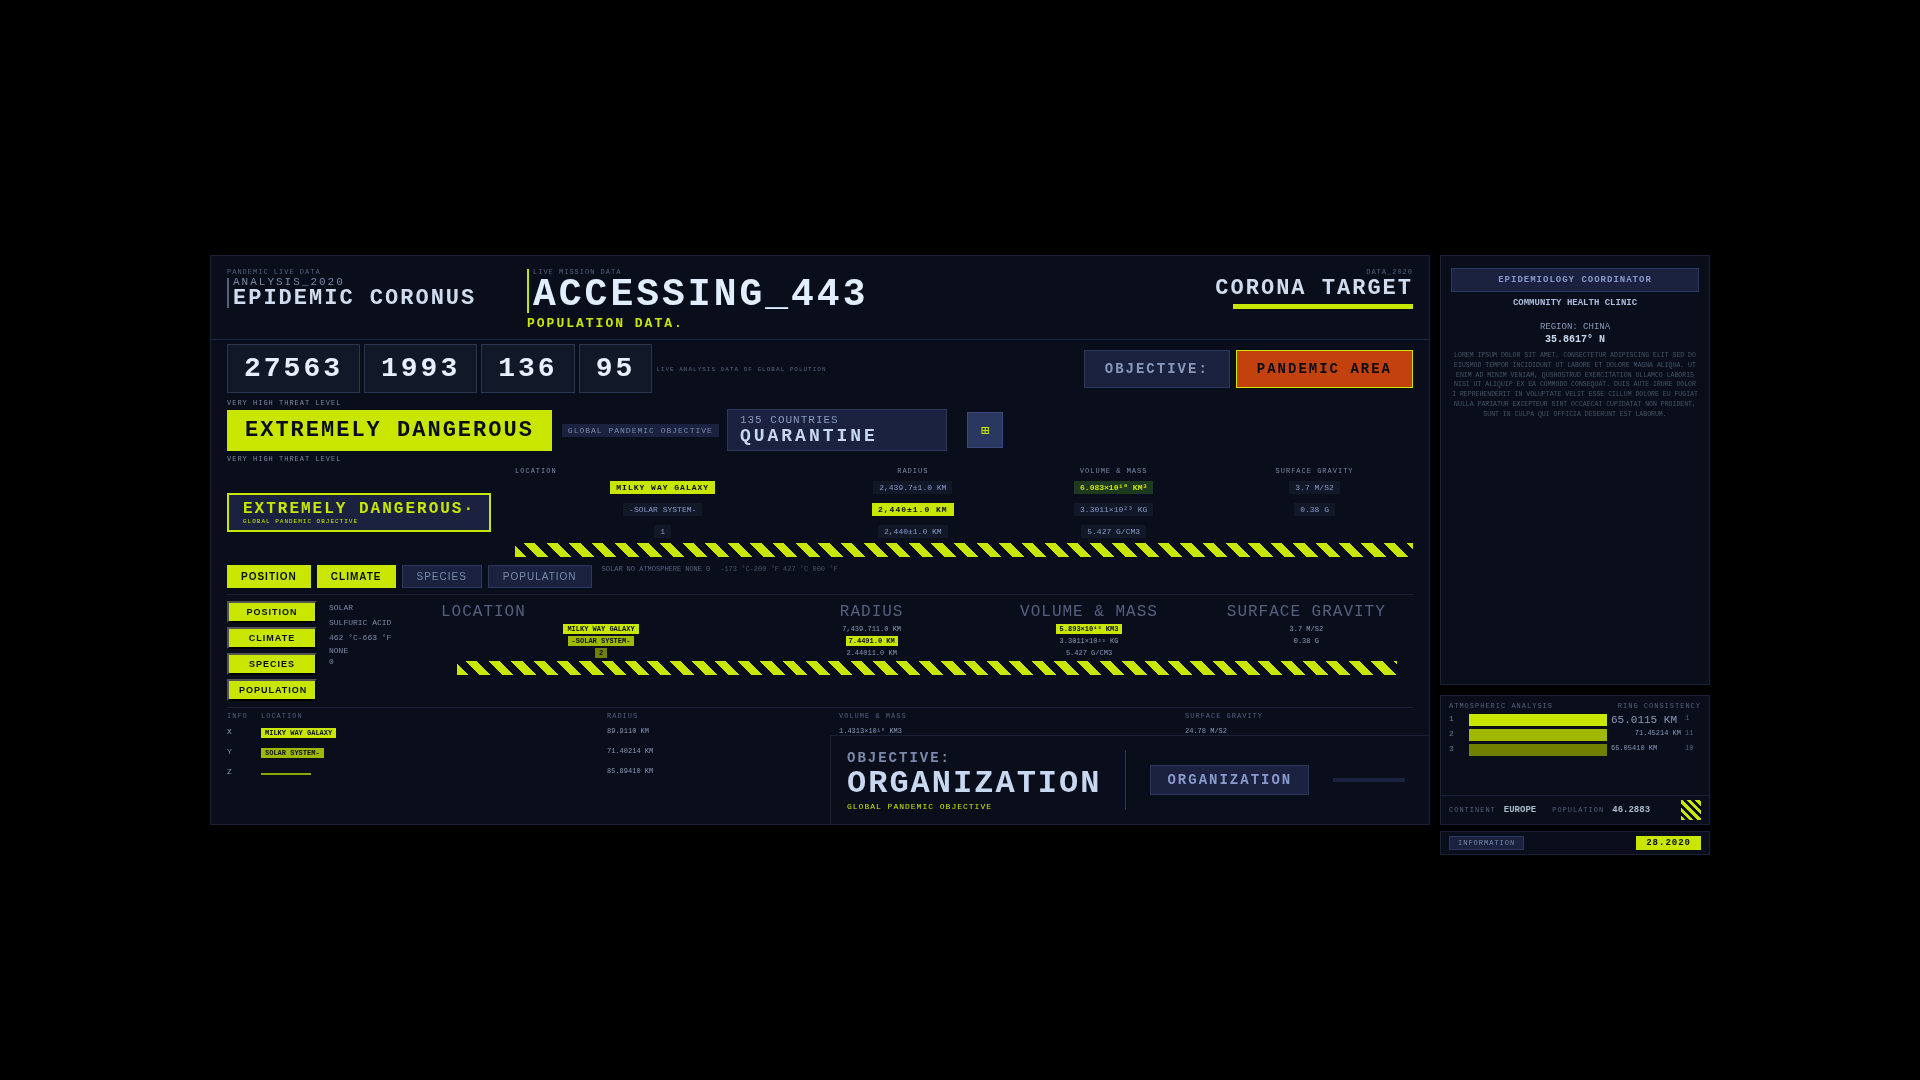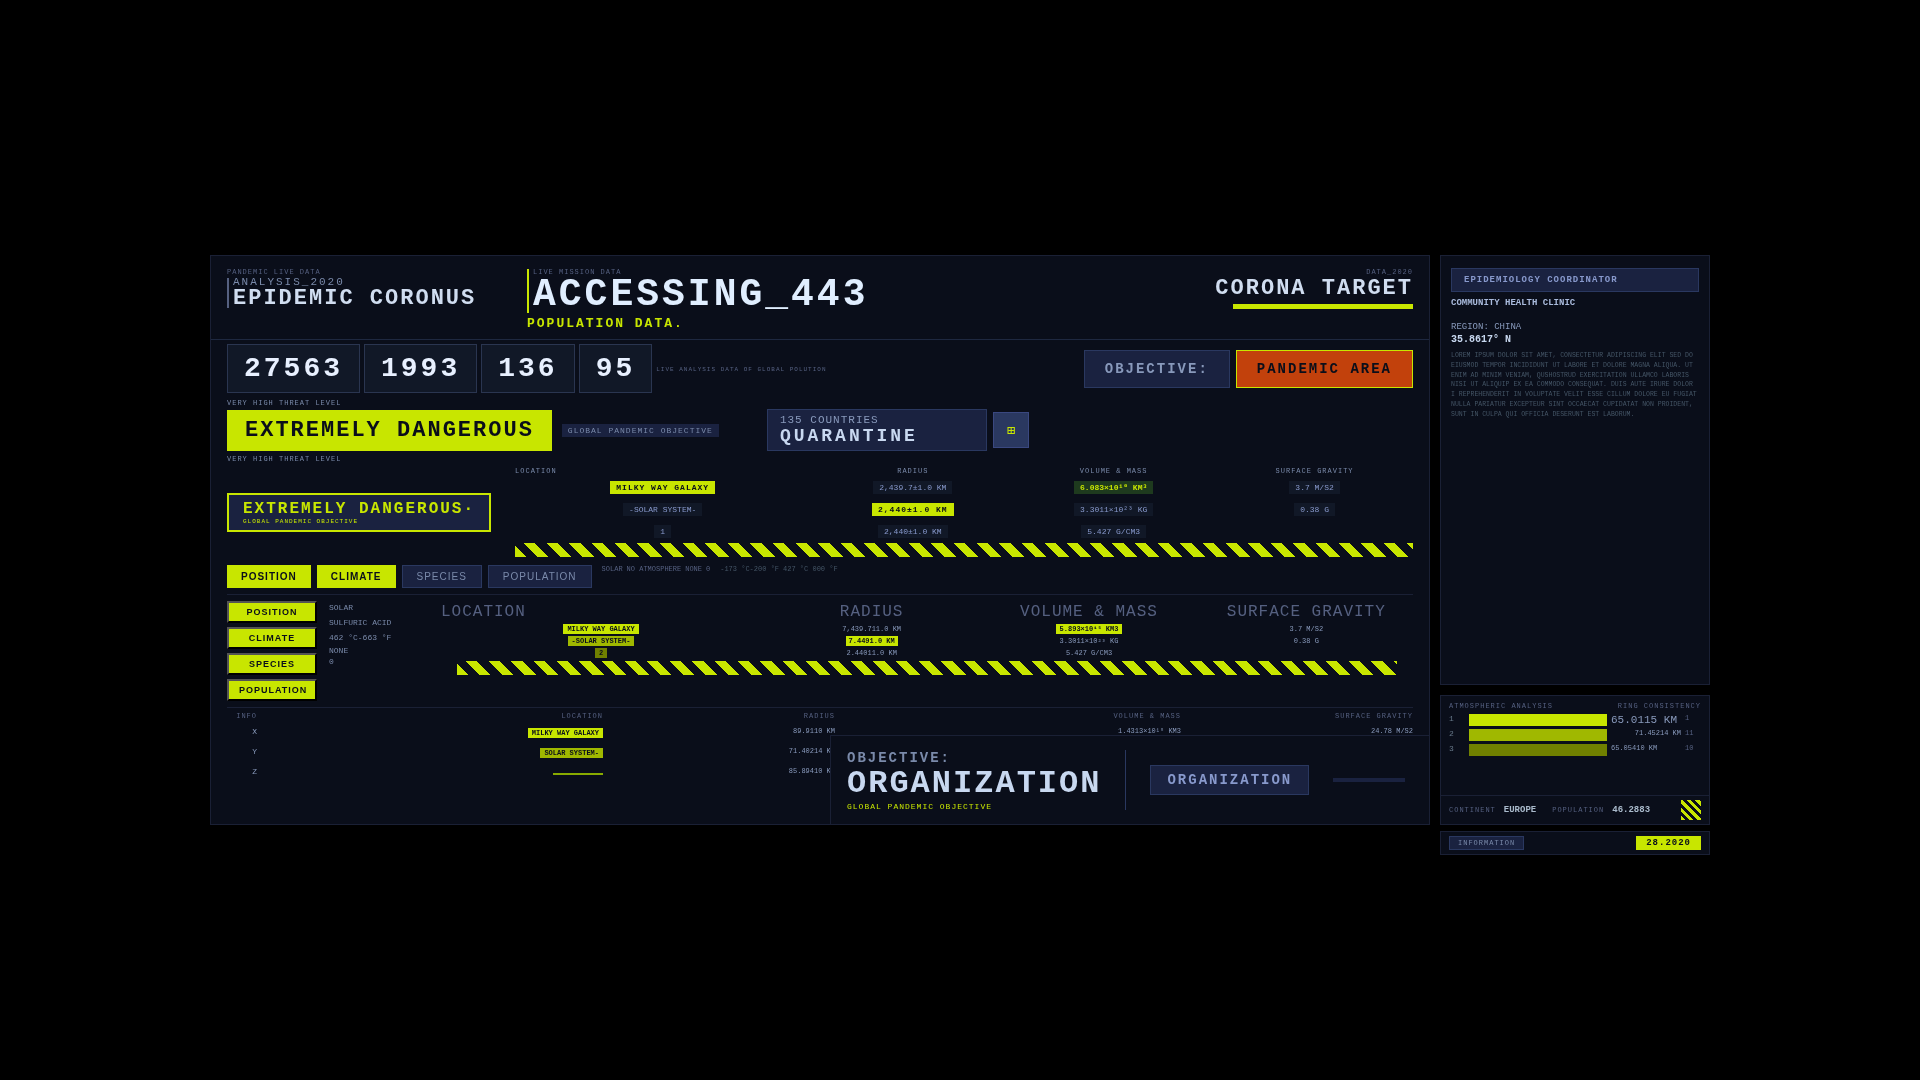--- a/index.html
+++ b/index.html
@@ -397,21 +397,21 @@
           <div style="display:flex; flex-direction:column;">
             <div style="display:flex; align-items:center; gap:0;">
               <div class="danger-box">
                 <span class="danger-text">EXTREMELY DANGEROUS</span>
               </div>
               <div style="display:flex; flex-direction:column; margin-left:4px;">
                 <div class="global-label">GLOBAL PANDEMIC OBJECTIVE</div>
               </div>
             </div>
           </div>
-          <div style="display:flex; gap:6px; align-items:center; margin-left:40px;">
+          <div style="display:flex; gap:20px; align-items:center; ">
             <div style="display:flex; flex-direction:column; background:#1a2240; border:1px solid #2a3860; padding:4px 12px; min-width:220px;">
               <div class="countries-label">135 COUNTRIES</div>
               <div class="quarantine-text">QUARANTINE</div>
             </div>
             <div class="icon-box">
               <span>⊞</span>
             </div>
           </div>
         </div>
       </div>
@@ -514,21 +514,21 @@
             <div class="dt2-cell">2.44011.0 KM</div>
             <div class="dt2-cell">5.427 G/CM3</div>
             <div class="dt2-cell"></div>
           </div>
           <div class="warning-stripe"></div>
         </div>
       </div>
 
       <div style="border-top:1px solid #1a2035; margin:2px 16px;"></div>
 
-      <div style="padding:2px 16px;text-align:right;">
+      <div style="padding:2px 16px;">
         <div style="display:flex; gap:4px; font-size:7px; color:#556080; text-transform:uppercase; letter-spacing:1px; margin-bottom:2px;">
           <div style="width:30px;">INFO</div>
           <div style="flex:1.5;">LOCATION</div>
           <div style="flex:1;">RADIUS</div>
           <div style="flex:1.5;">VOLUME &amp; MASS</div>
           <div style="flex:1;">SURFACE GRAVITY</div>
         </div>
         <div style="display:flex; gap:4px; align-items:center; margin-bottom:2px;">
           <div style="width:30px; font-size:8px; color:#8899bb;">X</div>
           <div style="flex:1.5;"><span class="cell-g" style="font-size:7px;">MILKY WAY GALAXY</span></div>
@@ -547,21 +547,21 @@
           <div style="width:30px; font-size:8px; color:#8899bb;">Z</div>
           <div style="flex:1.5;"><span class="cell-d" style="font-size:7px; background:#88aa00; min-width:50px; display:inline-block;"></span></div>
           <div style="flex:1; font-size:7px; color:#8899bb;">85.89410 KM</div>
           <div style="flex:1.5; font-size:7px; color:#8899bb;">1.326 G/CM3</div>
           <div style="flex:1; font-size:7px; color:#8899bb;"></div>
         </div>
       </div>
 
     </div>
 
-    <div style="position:absolute; left:1230px; top:0; width:270px; height:430px; background:#0a0e1a; border:1px solid #1a2035; padding:12px 10px;">
+    <div style="position:absolute; left:1230px; top:0; width:270px; height:430px; background:#0a0e1a; border:1px solid #1a2035; padding:12px 10px;text-align:center;">
       <div class="epid-box">EPIDEMIOLOGY COORDINATOR</div>
       <div style="font-size:9px; color:#aabbdd; font-weight:bold; margin-bottom:14px;">COMMUNITY HEALTH CLINIC</div>
       <div style="font-size:9px; color:#8899bb; margin-bottom:2px;">REGION: CHINA</div>
       <div style="font-size:10px; color:#c8d8f0; font-weight:bold; margin-bottom:4px;">35.8617° N</div>
       <div class="lorem-text">LOREM IPSUM DOLOR SIT AMET, CONSECTETUR ADIPISCING ELIT SED DO EIUSMOD TEMPOR INCIDIDUNT UT LABORE ET DOLORE MAGNA ALIQUA. UT ENIM AD MINIM VENIAM, QUSHOSTRUD EXERCITATION ULLAMCO LABORIS NISI UT ALIQUIP EX EA COMMODO CONSEQUAT. DUIS AUTE IRURE DOLOR I REPREHENDERIT IN VOLUPTATE VELIT ESSE CILLUM DOLORE EU FUGIAT NULLA PARIATUR EXCEPTEUR SINT OCCAECAT CUPIDATAT NON PROIDENT, SUNT IN CULPA QUI OFFICIA DESERUNT EST LABORUM.</div>
     </div>
 
     <div style="position:absolute; left:1230px; top:440px; width:270px; height:130px; background:#0a0e1a; border:1px solid #1a2035; padding:6px 8px;">
       <div style="display:flex; justify-content:space-between; margin-bottom:4px;">
         <div style="font-size:7px; color:#556080; text-transform:uppercase; letter-spacing:1px;">ATMOSPHERIC ANALYSIS</div>

